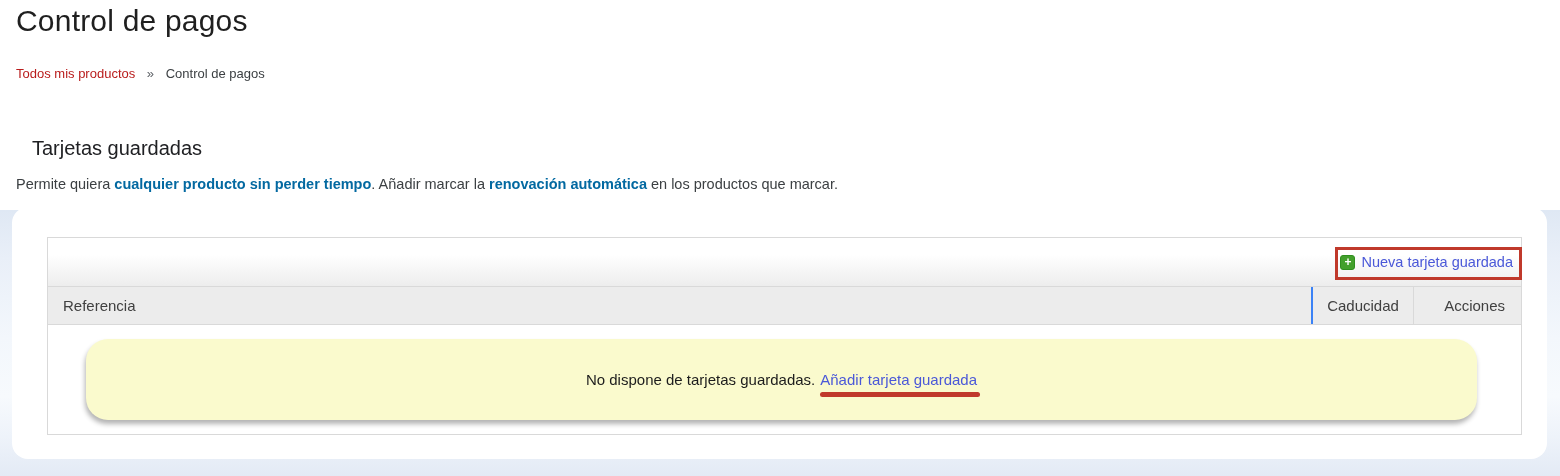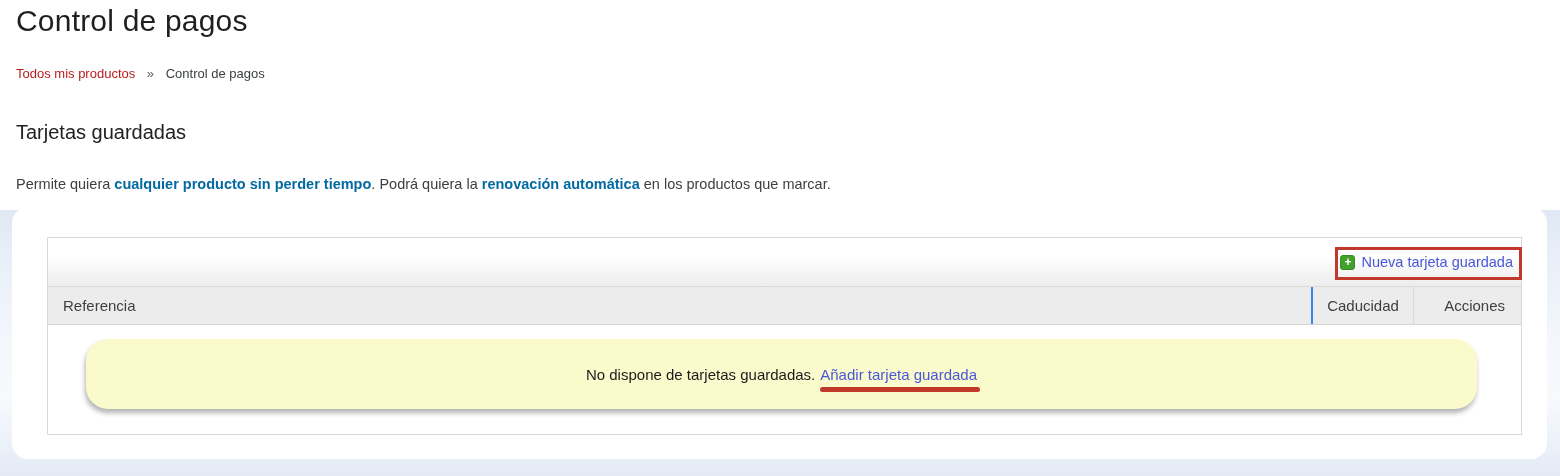--- a/index.html
+++ b/index.html
@@ -31,21 +31,21 @@
   }
   .breadcrumb {
     position: absolute; left: 16px; top: 66px;
     font-size: 13px; color: #9aa0a6;
   }
   .breadcrumb a { color: #b91c1c; text-decoration: none; cursor: pointer; }
   .breadcrumb .sep { color: #5f6368; margin: 0 8px; }
   .breadcrumb .current { color: #3c4043; font-weight: 500; }
 
   .section-heading {
-    position: absolute; left: 16px; top: 121px; margin: 0;
+    position: absolute; left: 16px; top: 121px; margin: 16px;
     font-size: 20px; font-weight: 400; color: #202124;
   }
   .description {
     position: absolute; left: 16px; top: 176px; margin: 0;
     font-size: 14.5px; color: #3c4043;
   }
   .description b { font-weight: 700; color: #0369a1; }
 
   
   .card {
@@ -93,21 +93,21 @@
     background: #ececec;
     font-size: 15px; color: #404040;
   }
   .th { line-height: 37px; box-sizing: border-box; }
   .th-ref { flex: 1; padding-left: 15px; }
   .th-cad { width: 102px; text-align: center; border-left: 2px solid #3b82f6; }
   .th-acc { width: 108px; text-align: right; padding-right: 16px; border-left: 1px solid #d9d9d9; }
 
   .tbody { position: relative; height: 108px; background: #fff; }
   .alert {
-    position: absolute; left: 38px; right: 44px; top: 14px; height: 70px;
+    position: absolute; left: 38px; right: 44px; top: 14px; height: 81px;
     background: var(--alert-yellow, #fafacd);
     border-radius: 22px;
     box-shadow: -1px 4px 5px rgba(0, 0, 0, 0.3);
     display: flex; align-items: center; justify-content: center;
     font-size: 15px; color: #1c1c1c;
   }
   .link-wrap { position: relative; display: inline-block; margin-left: 5px; }
   .add-card-link { color: var(--link-blue, #4a58d8); text-decoration: none; cursor: pointer; }
   .annotation-underline {
     position: absolute; left: 0; right: -3px; bottom: -9px; height: 5px;
@@ -125,21 +125,21 @@
   <h1 class="page-title">Control de pagos</h1>
 
   <div class="breadcrumb">
     <a>Todos mis productos</a>
     <span class="sep">»</span>
     <span class="current">Control de pagos</span>
   </div>
 
   <h2 class="section-heading">Tarjetas guardadas</h2>
 
-  <p class="description"><span>Permite quiera </span><b>cualquier producto sin perder tiempo</b><span>. Podrá quiera la </span><b>renovación automática</b><span> en los productos que marcar.</span></p>
+  <p class="description"><span>Permite quiera </span><b>cualquier producto sin perder tiempo</b><span>. Añadir marcar la </span><b>renovación automática</b><span> en los productos que marcar.</span></p>
 
   <div class="card">
     <div class="table-box">
 
       <div class="toolbar">
         <a class="new-card-link">
           <span class="plus-icon">+</span>
           <span>Nueva tarjeta guardada</span>
         </a>
         <div class="annotation-rect"></div>

